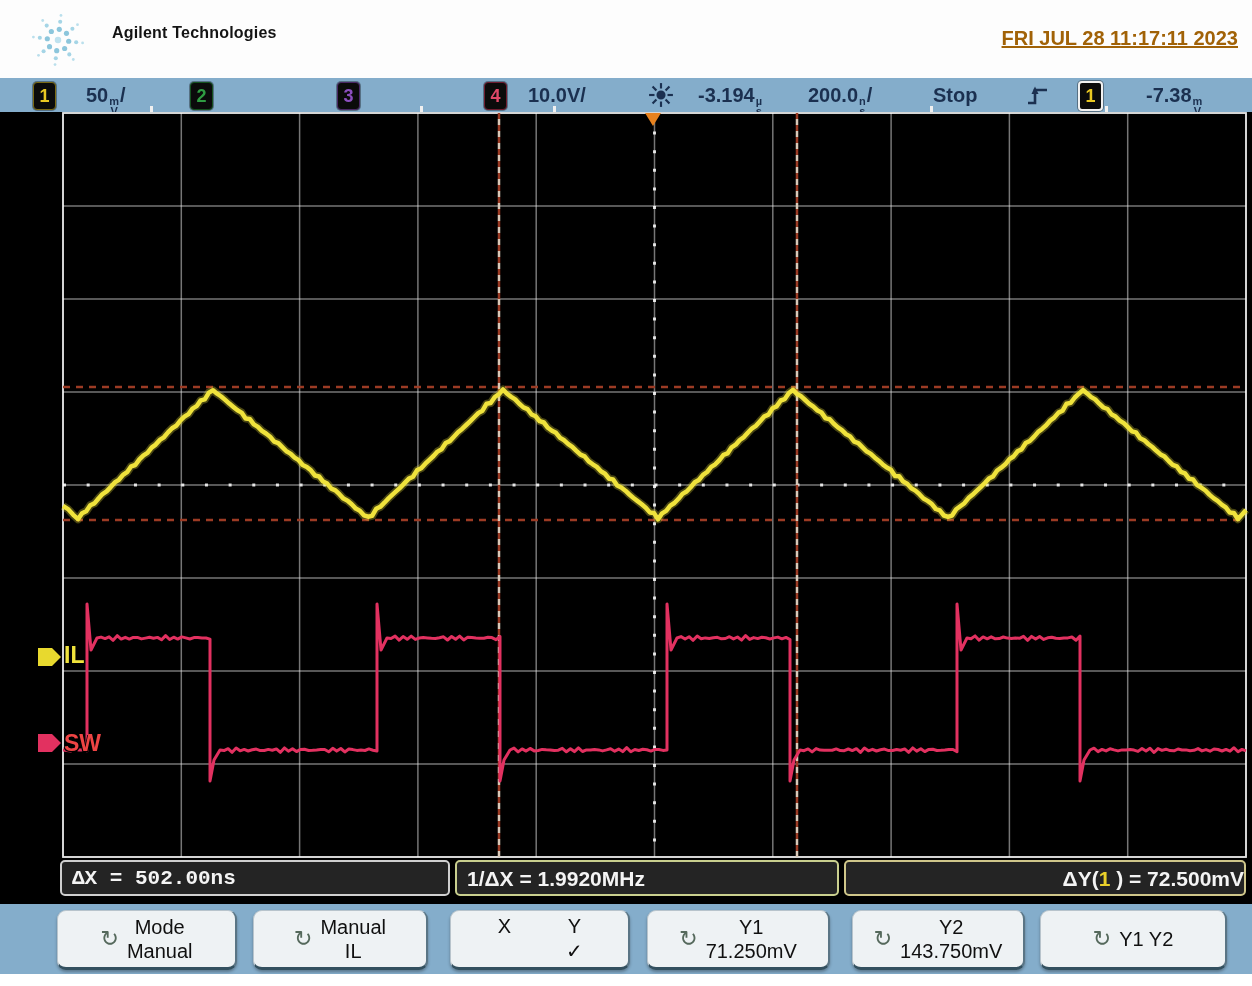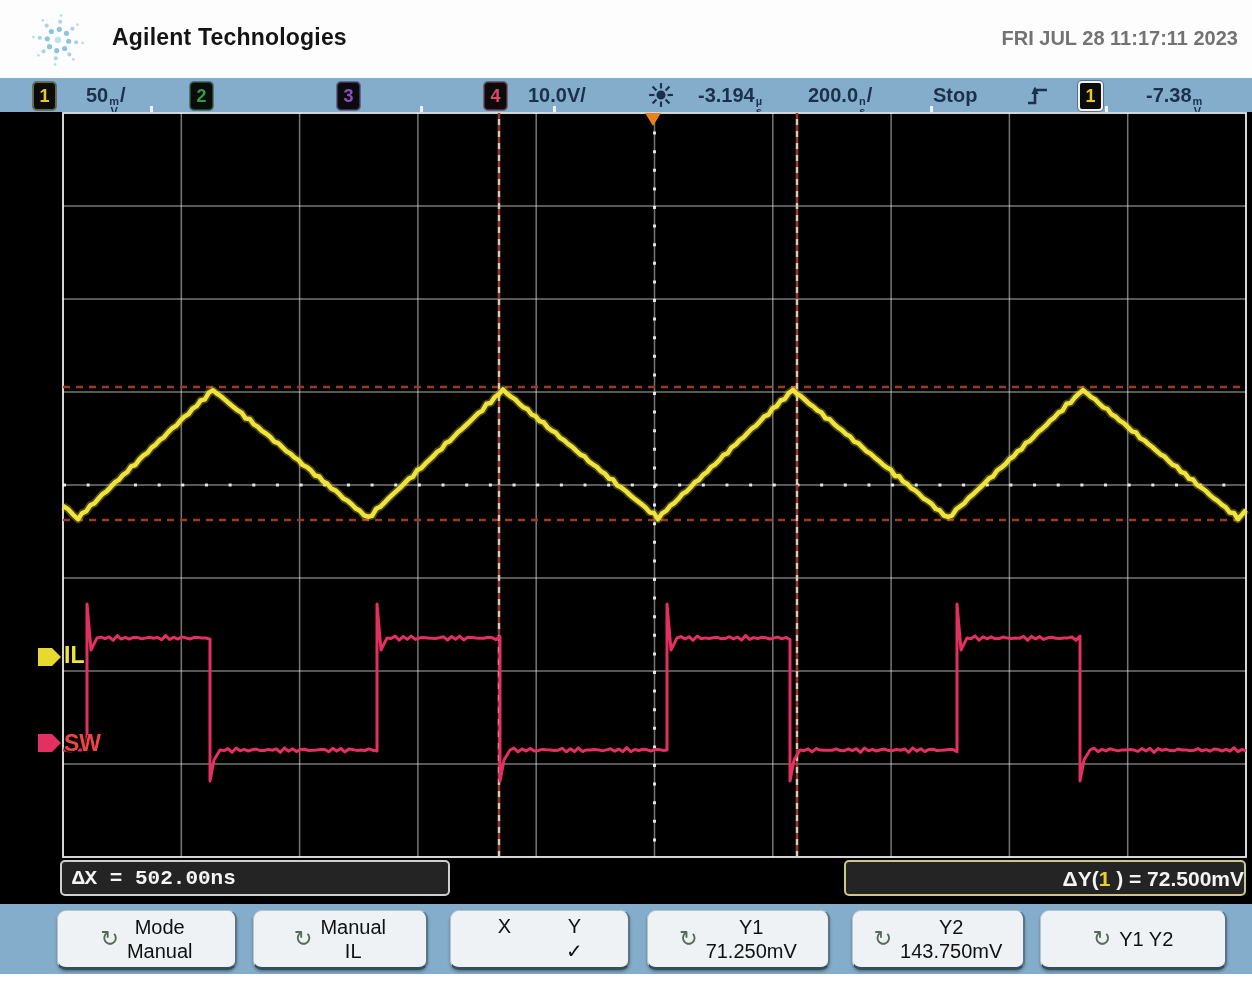--- a/index.html
+++ b/index.html
@@ -4,22 +4,22 @@
 <style>
   html,body{margin:0;padding:0;background:#444;}
   .screen{
     position:relative;width:1252px;height:986px;overflow:hidden;
     font-family:"Liberation Sans",sans-serif;background:#84adcb;
     -webkit-font-smoothing:antialiased;
   }
   
   .header{position:absolute;left:0;top:0;width:1252px;height:78px;background:#fdfdfd;}
   .logo{position:absolute;left:30px;top:12px;width:56px;height:56px;}
-  .brand{position:absolute;left:112px;top:24px;font-size:23px;font-weight:700;color:#141414;letter-spacing:0.2px;}
-  .datetime{position:absolute;right:14px;top:27px;font-size:20px;font-weight:600;color:#737373;}
+  .brand{position:absolute;left:112px;top:24px;font-size:16px;font-weight:700;color:#141414;letter-spacing:0.2px;}
+  .datetime{position:absolute;right:14px;top:27px;font-size:20px;font-weight:600;color:#a16207;text-decoration:underline;}
   
   .statusbar{position:absolute;left:0;top:78px;width:1252px;height:34px;background:#84adcb;color:#1b3050;font-weight:700;font-size:20px;}
   .sitem{position:absolute;top:4px;height:26px;line-height:26px;white-space:nowrap;}
   .badge{position:absolute;top:4px;width:21px;height:26px;background:#0b0b0b;border-radius:4px;
          text-align:center;line-height:26px;font-size:18px;font-weight:700;box-shadow:0 0 0 1px rgba(0,0,0,0.35);}
   .badge.c1{color:#e9c822;border:1px solid #7a6a14;}
   .badge.c2{color:#2f9c42;border:1px solid #14511f;}
   .badge.c3{color:#8d4fc0;border:1px solid #4a2866;}
   .badge.c4{color:#e04868;border:1px solid #6e1c30;}
   .badge.trig{color:#e9c822;border:2px solid #f2f2f2;top:3px;}
@@ -171,20 +171,21 @@
         <polygon points="645,1 661,1 653,14" fill="#e8821e"></polygon>
         <path d="M63,638L67.0,638.4L71.0,639.0L75.0,637.0L79.0,638.1L83.0,637.7L87.0,638.8L87,492L91,538L97,526L101.0,525.1L105.1,526.6L109.1,524.8L113.1,528.3L117.2,523.7L121.2,527.1L125.3,525.3L129.3,527.1L133.3,525.4L137.4,525.4L141.4,526.9L145.4,526.1L149.5,525.3L153.5,526.3L157.5,525.4L161.6,527.8L165.6,523.6L169.6,527.5L173.7,525.2L177.7,527.1L181.8,524.9L185.8,525.9L189.8,527.0L193.9,525.6L197.9,525.6L201.9,526.1L206.0,526.0L210.0,527.1L210,669L214,648L220,638L224.0,638.6L228.1,636.7L232.1,640.3L236.1,636.0L240.1,638.8L244.2,637.4L248.2,639.0L252.2,637.8L256.2,637.1L260.3,638.6L264.3,638.5L268.3,637.4L272.3,638.2L276.4,636.9L280.4,640.3L284.4,635.9L288.4,639.2L292.5,636.8L296.5,639.6L300.5,637.4L304.5,637.3L308.6,638.5L312.6,638.3L316.6,638.0L320.6,637.6L324.7,637.5L328.7,639.8L332.7,636.3L336.7,639.1L340.8,636.5L344.8,639.9L348.8,637.1L352.8,637.6L356.9,638.4L360.9,638.1L364.9,638.5L368.9,636.9L373.0,638.2L377.0,639.0L377,492L381,538L387,526L391.0,526.5L395.1,524.1L399.1,528.1L403.1,524.6L407.2,527.3L411.2,524.1L415.3,527.4L419.3,526.0L423.3,525.4L427.4,525.9L431.4,526.3L435.4,526.4L439.5,525.8L443.5,524.8L447.5,528.0L451.6,524.5L455.6,527.2L459.6,524.1L463.7,527.9L467.7,525.3L471.8,525.6L475.8,526.1L479.8,526.3L483.9,526.3L487.9,525.3L491.9,525.6L496.0,527.7L500.0,524.5L500,669L504,648L510,638L514.0,636.1L518.1,639.9L522.1,636.9L526.1,639.1L530.1,636.4L534.2,638.9L538.2,638.5L542.2,637.4L546.2,637.8L550.3,638.0L554.3,638.6L558.3,638.2L562.3,636.3L566.4,639.8L570.4,636.8L574.4,639.6L578.4,635.8L582.5,639.5L586.5,637.9L590.5,638.0L594.5,637.5L598.6,637.9L602.6,638.9L606.6,637.9L610.6,636.8L614.7,639.2L618.7,637.1L622.7,639.6L626.7,635.6L630.8,639.7L634.8,637.5L638.8,638.5L642.8,637.2L646.9,637.8L650.9,639.1L654.9,637.4L658.9,637.5L663.0,638.4L667.0,637.9L667,492L671,538L677,526L681.0,524.6L685.1,527.0L689.1,524.7L693.1,528.3L697.2,524.0L701.2,526.7L705.3,525.9L709.3,526.5L713.3,525.7L717.4,525.3L721.4,526.8L725.4,526.5L729.5,524.7L733.5,526.9L737.5,525.0L741.6,528.1L745.6,523.6L749.6,527.4L753.7,525.6L757.7,526.6L761.8,525.3L765.8,525.7L769.8,527.0L773.9,525.9L777.9,525.1L781.9,526.8L786.0,525.4L790.0,527.6L790,669L794,648L800,638L804.0,638.7L808.1,636.9L812.1,639.9L816.1,636.6L820.1,638.1L824.2,638.2L828.2,638.3L832.2,638.2L836.2,636.9L840.3,638.6L844.3,638.7L848.3,637.0L852.3,638.6L856.4,636.7L860.4,640.4L864.4,636.0L868.4,638.8L872.5,637.3L876.5,639.0L880.5,637.8L884.5,637.1L888.6,638.6L892.6,638.5L896.6,637.5L900.6,638.2L904.7,636.9L908.7,640.3L912.7,635.9L916.7,639.1L920.8,636.7L924.8,639.6L928.8,637.4L932.8,637.3L936.9,638.5L940.9,638.3L944.9,638.0L948.9,637.5L953.0,637.5L957.0,639.8L957,492L961,538L967,526L971.0,526.8L975.1,523.9L979.1,528.2L983.1,524.9L987.2,526.8L991.2,524.8L995.3,526.8L999.3,526.6L1003.3,525.0L1007.4,526.1L1011.4,526.5L1015.4,525.9L1019.5,526.3L1023.5,524.4L1027.5,528.3L1031.6,524.4L1035.6,527.0L1039.6,524.6L1043.7,527.4L1047.7,525.8L1051.8,525.2L1055.8,526.3L1059.8,526.4L1063.9,525.9L1067.9,525.9L1071.9,525.0L1076.0,528.2L1080.0,524.1L1080,669L1084,648L1090,638L1094.0,636.2L1098.0,639.6L1102.0,637.4L1106.0,638.9L1110.0,636.8L1114.0,637.9L1118.0,638.9L1122.0,637.9L1126.0,637.9L1130.0,637.4L1134.0,638.1L1138.0,639.4L1142.0,636.5L1146.0,639.0L1150.0,636.2L1154.0,640.5L1158.0,636.6L1162.0,638.4L1166.0,637.2L1170.0,638.6L1174.0,638.8L1178.0,637.0L1182.0,638.0L1186.0,637.9L1190.0,638.7L1194.0,638.3L1198.0,636.6L1202.0,638.9L1206.0,637.6L1210.0,639.2L1214.0,637.0L1218.0,637.5L1222.0,639.0L1226.0,637.4L1230.0,639.2L1234.0,635.7L1238.0,639.7L1242.0,637.4L1246.0,638.9" fill="none" stroke="#e23160" stroke-width="3" stroke-linejoin="round"></path>
         <path d="M63,394L68.0,397.1L73.0,402.6L78.0,407.2L82.1,401.2L86.2,399.2L90.3,393.2L94.4,391.4L98.5,386.5L102.5,382.1L106.6,379.4L110.7,375.1L114.8,370.4L118.9,367.8L123.0,362.9L127.1,360.2L131.2,354.3L135.3,353.0L139.4,347.4L143.5,343.4L147.5,340.9L151.6,335.6L155.7,332.6L159.8,327.9L163.9,325.3L168.0,320.4L172.1,316.2L176.2,313.8L180.3,308.6L184.4,304.7L188.5,302.1L192.5,296.7L196.6,294.2L200.7,288.4L204.8,287.4L208.9,280.6L213.0,278.3L217.1,281.7L221.2,284.5L225.2,287.9L229.3,291.6L233.4,295.0L237.5,298.3L241.6,300.6L245.6,306.6L249.7,306.9L253.8,312.3L257.9,314.8L261.9,318.8L266.0,321.5L270.1,324.7L274.2,329.6L278.3,331.1L282.3,335.1L286.4,339.3L290.5,341.6L294.6,345.6L298.7,348.2L302.7,353.0L306.8,355.0L310.9,358.3L315.0,363.5L319.1,364.5L323.1,369.6L327.2,371.6L331.3,376.6L335.4,378.4L339.4,382.2L343.5,386.6L347.6,388.7L351.7,392.2L355.8,396.6L359.8,398.7L363.9,403.3L368.0,404.7L372.1,403.9L376.2,396.8L380.3,394.8L384.4,390.7L388.5,386.4L392.5,382.6L396.6,378.9L400.7,375.3L404.8,370.9L408.9,366.6L413.0,364.7L417.1,358.1L421.2,356.2L425.3,351.7L429.4,347.8L433.5,344.0L437.5,339.6L441.6,337.3L445.7,331.0L449.8,329.1L453.9,324.7L458.0,320.2L462.1,316.9L466.2,313.0L470.3,309.1L474.4,305.0L478.5,300.9L482.5,298.7L486.6,291.7L490.7,291.1L494.8,285.0L498.9,282.2L503.0,277.5L507.1,281.8L511.2,284.9L515.2,287.4L519.3,291.8L523.4,295.4L527.5,297.1L531.6,302.5L535.6,304.3L539.7,309.2L543.8,310.5L547.9,315.8L551.9,318.7L556.0,320.8L560.1,325.9L564.2,328.3L568.3,332.1L572.3,334.8L576.4,338.8L580.5,342.6L584.6,344.3L588.7,349.4L592.7,352.3L596.8,354.9L600.9,359.3L605.0,361.7L609.1,366.7L613.1,367.4L617.2,373.5L621.3,375.5L625.4,378.7L629.4,382.5L633.5,386.0L637.6,389.1L641.7,392.3L645.8,395.7L649.8,400.4L653.9,400.9L658.0,407.4L662.1,401.3L666.2,398.8L670.3,393.7L674.4,391.0L678.5,386.8L682.5,381.9L686.6,379.5L690.7,375.2L694.8,370.3L698.9,368.0L703.0,362.9L707.1,360.0L711.2,354.8L715.3,352.3L719.4,348.1L723.5,342.8L727.5,341.4L731.6,335.3L735.7,332.7L739.8,328.0L743.9,325.1L748.0,320.5L752.1,316.3L756.2,313.6L760.3,309.0L764.4,304.3L768.5,302.6L772.5,296.3L776.6,294.4L780.7,288.5L784.8,287.1L788.9,281.0L793.0,277.9L797.1,282.1L801.2,284.3L805.2,288.0L809.3,291.8L813.4,294.7L817.5,298.5L821.6,300.6L825.6,306.4L829.7,307.3L833.8,311.8L837.9,315.4L841.9,318.1L846.0,322.1L850.1,324.4L854.2,329.7L858.3,331.1L862.3,335.1L866.4,339.3L870.5,341.6L874.6,345.4L878.7,348.7L882.7,352.4L886.8,355.6L890.9,357.7L895.0,363.9L899.1,364.2L903.1,369.6L907.2,371.8L911.3,376.3L915.4,378.6L919.4,382.2L923.5,386.5L927.6,388.9L931.7,391.8L935.8,397.0L939.8,398.4L943.9,403.5L948.0,404.8L952.1,403.6L956.2,397.3L960.3,394.3L964.4,391.2L968.5,386.1L972.5,382.8L976.6,378.9L980.7,375.1L984.8,371.0L988.9,366.6L993.0,364.5L997.1,358.5L1001.2,355.7L1005.3,352.3L1009.4,347.1L1013.5,344.5L1017.5,339.3L1021.6,337.4L1025.7,331.0L1029.8,329.0L1033.9,324.9L1038.0,320.1L1042.1,316.9L1046.2,313.3L1050.3,308.6L1054.4,305.4L1058.5,300.6L1062.5,298.8L1066.6,291.7L1070.7,290.9L1074.8,285.5L1078.9,281.7L1083.0,278.1L1087.1,281.4L1091.2,285.1L1095.2,287.4L1099.3,291.7L1103.4,295.5L1107.5,297.0L1111.6,302.5L1115.6,304.6L1119.7,308.6L1123.8,311.2L1127.9,315.1L1131.9,319.3L1136.0,320.4L1140.1,326.2L1144.2,328.2L1148.3,332.0L1152.3,335.0L1156.4,338.8L1160.5,342.4L1164.6,344.6L1168.7,349.0L1172.7,352.8L1176.8,354.3L1180.9,359.8L1185.0,361.4L1189.1,366.8L1193.1,367.5L1197.2,373.2L1201.3,375.7L1205.4,378.5L1209.4,382.6L1213.5,386.1L1217.6,388.9L1221.7,392.6L1225.8,395.4L1229.8,400.6L1233.9,400.9L1238.0,407.2L1246,398" fill="none" stroke="#f0e33c" stroke-width="8" stroke-opacity="0.3" stroke-linejoin="round"></path>
         <path d="M63,394L68.0,397.1L73.0,402.6L78.0,407.2L82.1,401.2L86.2,399.2L90.3,393.2L94.4,391.4L98.5,386.5L102.5,382.1L106.6,379.4L110.7,375.1L114.8,370.4L118.9,367.8L123.0,362.9L127.1,360.2L131.2,354.3L135.3,353.0L139.4,347.4L143.5,343.4L147.5,340.9L151.6,335.6L155.7,332.6L159.8,327.9L163.9,325.3L168.0,320.4L172.1,316.2L176.2,313.8L180.3,308.6L184.4,304.7L188.5,302.1L192.5,296.7L196.6,294.2L200.7,288.4L204.8,287.4L208.9,280.6L213.0,278.3L217.1,281.7L221.2,284.5L225.2,287.9L229.3,291.6L233.4,295.0L237.5,298.3L241.6,300.6L245.6,306.6L249.7,306.9L253.8,312.3L257.9,314.8L261.9,318.8L266.0,321.5L270.1,324.7L274.2,329.6L278.3,331.1L282.3,335.1L286.4,339.3L290.5,341.6L294.6,345.6L298.7,348.2L302.7,353.0L306.8,355.0L310.9,358.3L315.0,363.5L319.1,364.5L323.1,369.6L327.2,371.6L331.3,376.6L335.4,378.4L339.4,382.2L343.5,386.6L347.6,388.7L351.7,392.2L355.8,396.6L359.8,398.7L363.9,403.3L368.0,404.7L372.1,403.9L376.2,396.8L380.3,394.8L384.4,390.7L388.5,386.4L392.5,382.6L396.6,378.9L400.7,375.3L404.8,370.9L408.9,366.6L413.0,364.7L417.1,358.1L421.2,356.2L425.3,351.7L429.4,347.8L433.5,344.0L437.5,339.6L441.6,337.3L445.7,331.0L449.8,329.1L453.9,324.7L458.0,320.2L462.1,316.9L466.2,313.0L470.3,309.1L474.4,305.0L478.5,300.9L482.5,298.7L486.6,291.7L490.7,291.1L494.8,285.0L498.9,282.2L503.0,277.5L507.1,281.8L511.2,284.9L515.2,287.4L519.3,291.8L523.4,295.4L527.5,297.1L531.6,302.5L535.6,304.3L539.7,309.2L543.8,310.5L547.9,315.8L551.9,318.7L556.0,320.8L560.1,325.9L564.2,328.3L568.3,332.1L572.3,334.8L576.4,338.8L580.5,342.6L584.6,344.3L588.7,349.4L592.7,352.3L596.8,354.9L600.9,359.3L605.0,361.7L609.1,366.7L613.1,367.4L617.2,373.5L621.3,375.5L625.4,378.7L629.4,382.5L633.5,386.0L637.6,389.1L641.7,392.3L645.8,395.7L649.8,400.4L653.9,400.9L658.0,407.4L662.1,401.3L666.2,398.8L670.3,393.7L674.4,391.0L678.5,386.8L682.5,381.9L686.6,379.5L690.7,375.2L694.8,370.3L698.9,368.0L703.0,362.9L707.1,360.0L711.2,354.8L715.3,352.3L719.4,348.1L723.5,342.8L727.5,341.4L731.6,335.3L735.7,332.7L739.8,328.0L743.9,325.1L748.0,320.5L752.1,316.3L756.2,313.6L760.3,309.0L764.4,304.3L768.5,302.6L772.5,296.3L776.6,294.4L780.7,288.5L784.8,287.1L788.9,281.0L793.0,277.9L797.1,282.1L801.2,284.3L805.2,288.0L809.3,291.8L813.4,294.7L817.5,298.5L821.6,300.6L825.6,306.4L829.7,307.3L833.8,311.8L837.9,315.4L841.9,318.1L846.0,322.1L850.1,324.4L854.2,329.7L858.3,331.1L862.3,335.1L866.4,339.3L870.5,341.6L874.6,345.4L878.7,348.7L882.7,352.4L886.8,355.6L890.9,357.7L895.0,363.9L899.1,364.2L903.1,369.6L907.2,371.8L911.3,376.3L915.4,378.6L919.4,382.2L923.5,386.5L927.6,388.9L931.7,391.8L935.8,397.0L939.8,398.4L943.9,403.5L948.0,404.8L952.1,403.6L956.2,397.3L960.3,394.3L964.4,391.2L968.5,386.1L972.5,382.8L976.6,378.9L980.7,375.1L984.8,371.0L988.9,366.6L993.0,364.5L997.1,358.5L1001.2,355.7L1005.3,352.3L1009.4,347.1L1013.5,344.5L1017.5,339.3L1021.6,337.4L1025.7,331.0L1029.8,329.0L1033.9,324.9L1038.0,320.1L1042.1,316.9L1046.2,313.3L1050.3,308.6L1054.4,305.4L1058.5,300.6L1062.5,298.8L1066.6,291.7L1070.7,290.9L1074.8,285.5L1078.9,281.7L1083.0,278.1L1087.1,281.4L1091.2,285.1L1095.2,287.4L1099.3,291.7L1103.4,295.5L1107.5,297.0L1111.6,302.5L1115.6,304.6L1119.7,308.6L1123.8,311.2L1127.9,315.1L1131.9,319.3L1136.0,320.4L1140.1,326.2L1144.2,328.2L1148.3,332.0L1152.3,335.0L1156.4,338.8L1160.5,342.4L1164.6,344.6L1168.7,349.0L1172.7,352.8L1176.8,354.3L1180.9,359.8L1185.0,361.4L1189.1,366.8L1193.1,367.5L1197.2,373.2L1201.3,375.7L1205.4,378.5L1209.4,382.6L1213.5,386.1L1217.6,388.9L1221.7,392.6L1225.8,395.4L1229.8,400.6L1233.9,400.9L1238.0,407.2L1246,398" fill="none" stroke="#f0e33c" stroke-width="4.5" stroke-linejoin="round"></path>
         <polygon points="38,536 52,536 61,545 52,554 38,554" fill="#e8d92e"></polygon>
         <polygon points="38,622 52,622 61,631 52,640 38,640" fill="#e23160"></polygon>
       </svg>
     <div class="wave-label label-il">IL</div>
     <div class="wave-label label-sw">SW</div>
     <div class="mbox mbox1">ΔX = 502.00ns</div>
+    <div class="mbox mbox2">1/ΔX = 1.9920MHz</div>
     <div class="mbox mbox3"><span>ΔY(</span><span class="ych">1</span><span> ) = 72.500mV</span></div>
   </div>
 
   <div class="softkeys">
     <div class="skey sk1">
       <span class="knob">↻</span>
       <span class="sklines">
           <span>Mode</span>
           <span>Manual</span>
         </span>

